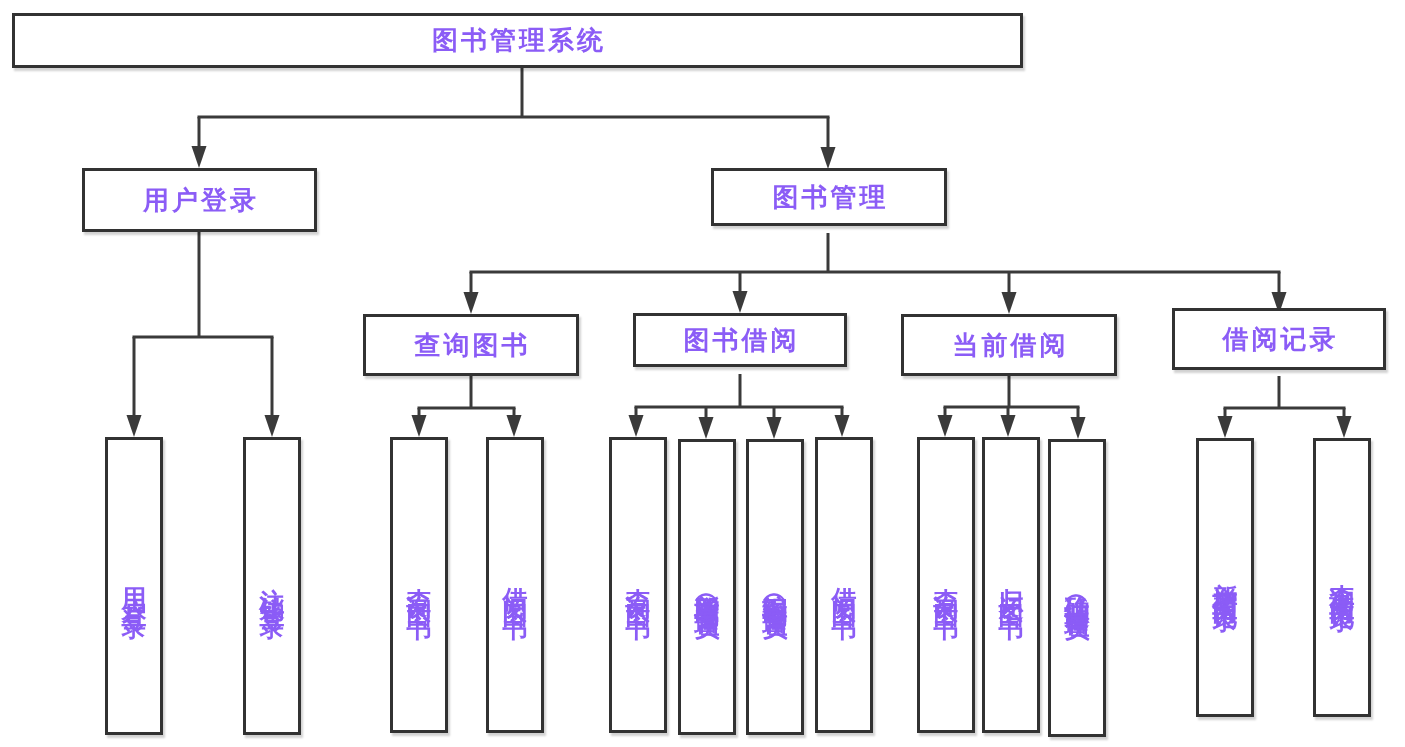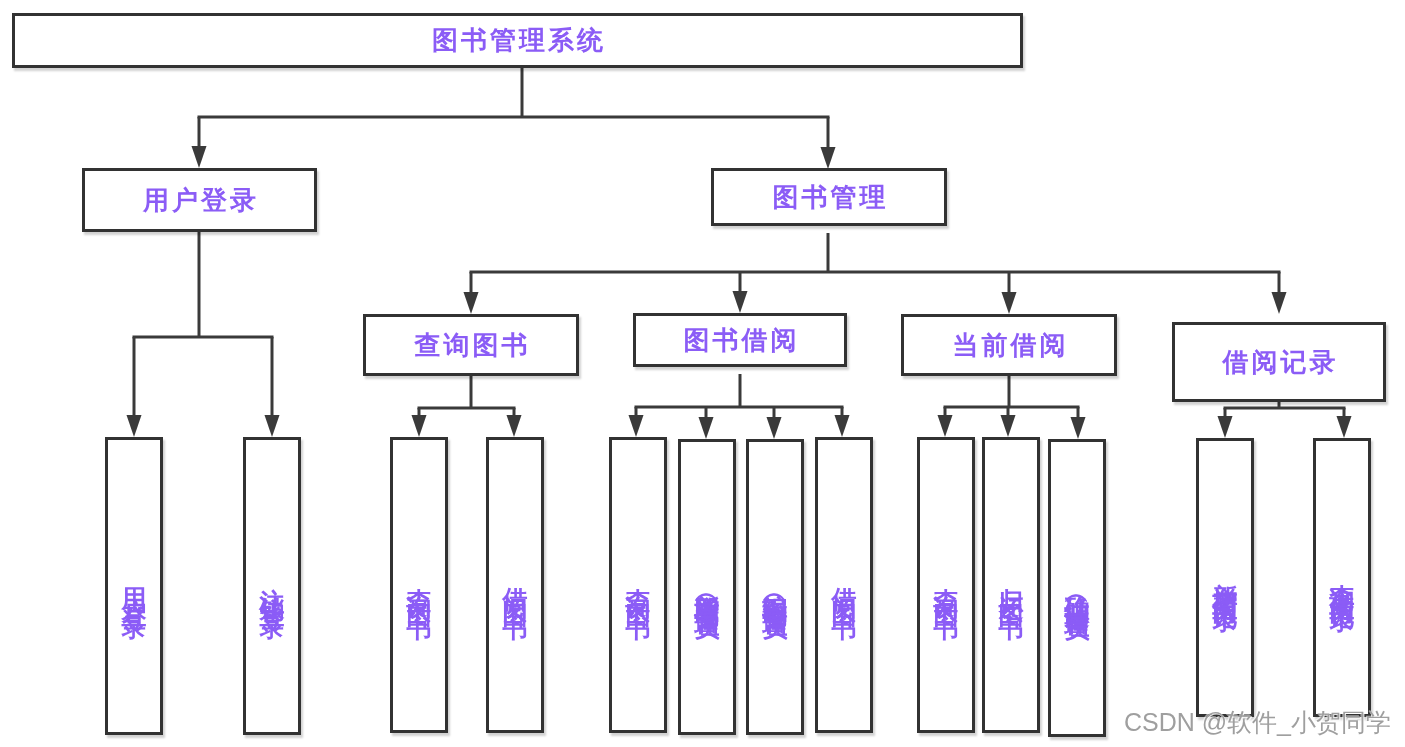--- a/index.html
+++ b/index.html
@@ -133,21 +133,21 @@
       </div>
       <div class="node h" style="left: 363px; top: 314px; width: 216px; height: 62px;">
         <span class="lbl">查询图书</span>
       </div>
       <div class="node h" style="left: 633px; top: 313px; width: 214px; height: 54px;">
         <span class="lbl">图书借阅</span>
       </div>
       <div class="node h" style="left: 901px; top: 314px; width: 216px; height: 62px;">
         <span class="lbl">当前借阅</span>
       </div>
-      <div class="node h" style="left: 1172px; top: 322px; width: 214px; height: 80px;">
+      <div class="node h" style="left: 1172px; top: 308px; width: 214px; height: 62px;">
         <span class="lbl">借阅记录</span>
       </div>
       <div class="node v v4" style="left: 105px; top: 437px; width: 58px; height: 298px;">
         <span class="lbl">用户登录</span>
       </div>
       <div class="node v v4" style="left: 243px; top: 437px; width: 58px; height: 298px;">
         <span class="lbl">注销登录</span>
       </div>
       <div class="node v v4" style="left: 390px; top: 437px; width: 58px; height: 296px;">
         <span class="lbl">查询图书</span>
@@ -176,14 +176,13 @@
       <div class="node v v9" style="left: 1048px; top: 439px; width: 58px; height: 298px;">
         <span class="lbl">确认归还（管理员）</span>
       </div>
       <div class="node v v6" style="left: 1196px; top: 438px; width: 58px; height: 279px;">
         <span class="lbl">新增借阅记录</span>
       </div>
       <div class="node v v6" style="left: 1313px; top: 438px; width: 58px; height: 279px;">
         <span class="lbl">查询借阅记录</span>
       </div>
     </div>
-  <div id="watermark">CSDN @软件_小贺同学</div>
 </div>
 
 </body></html>

